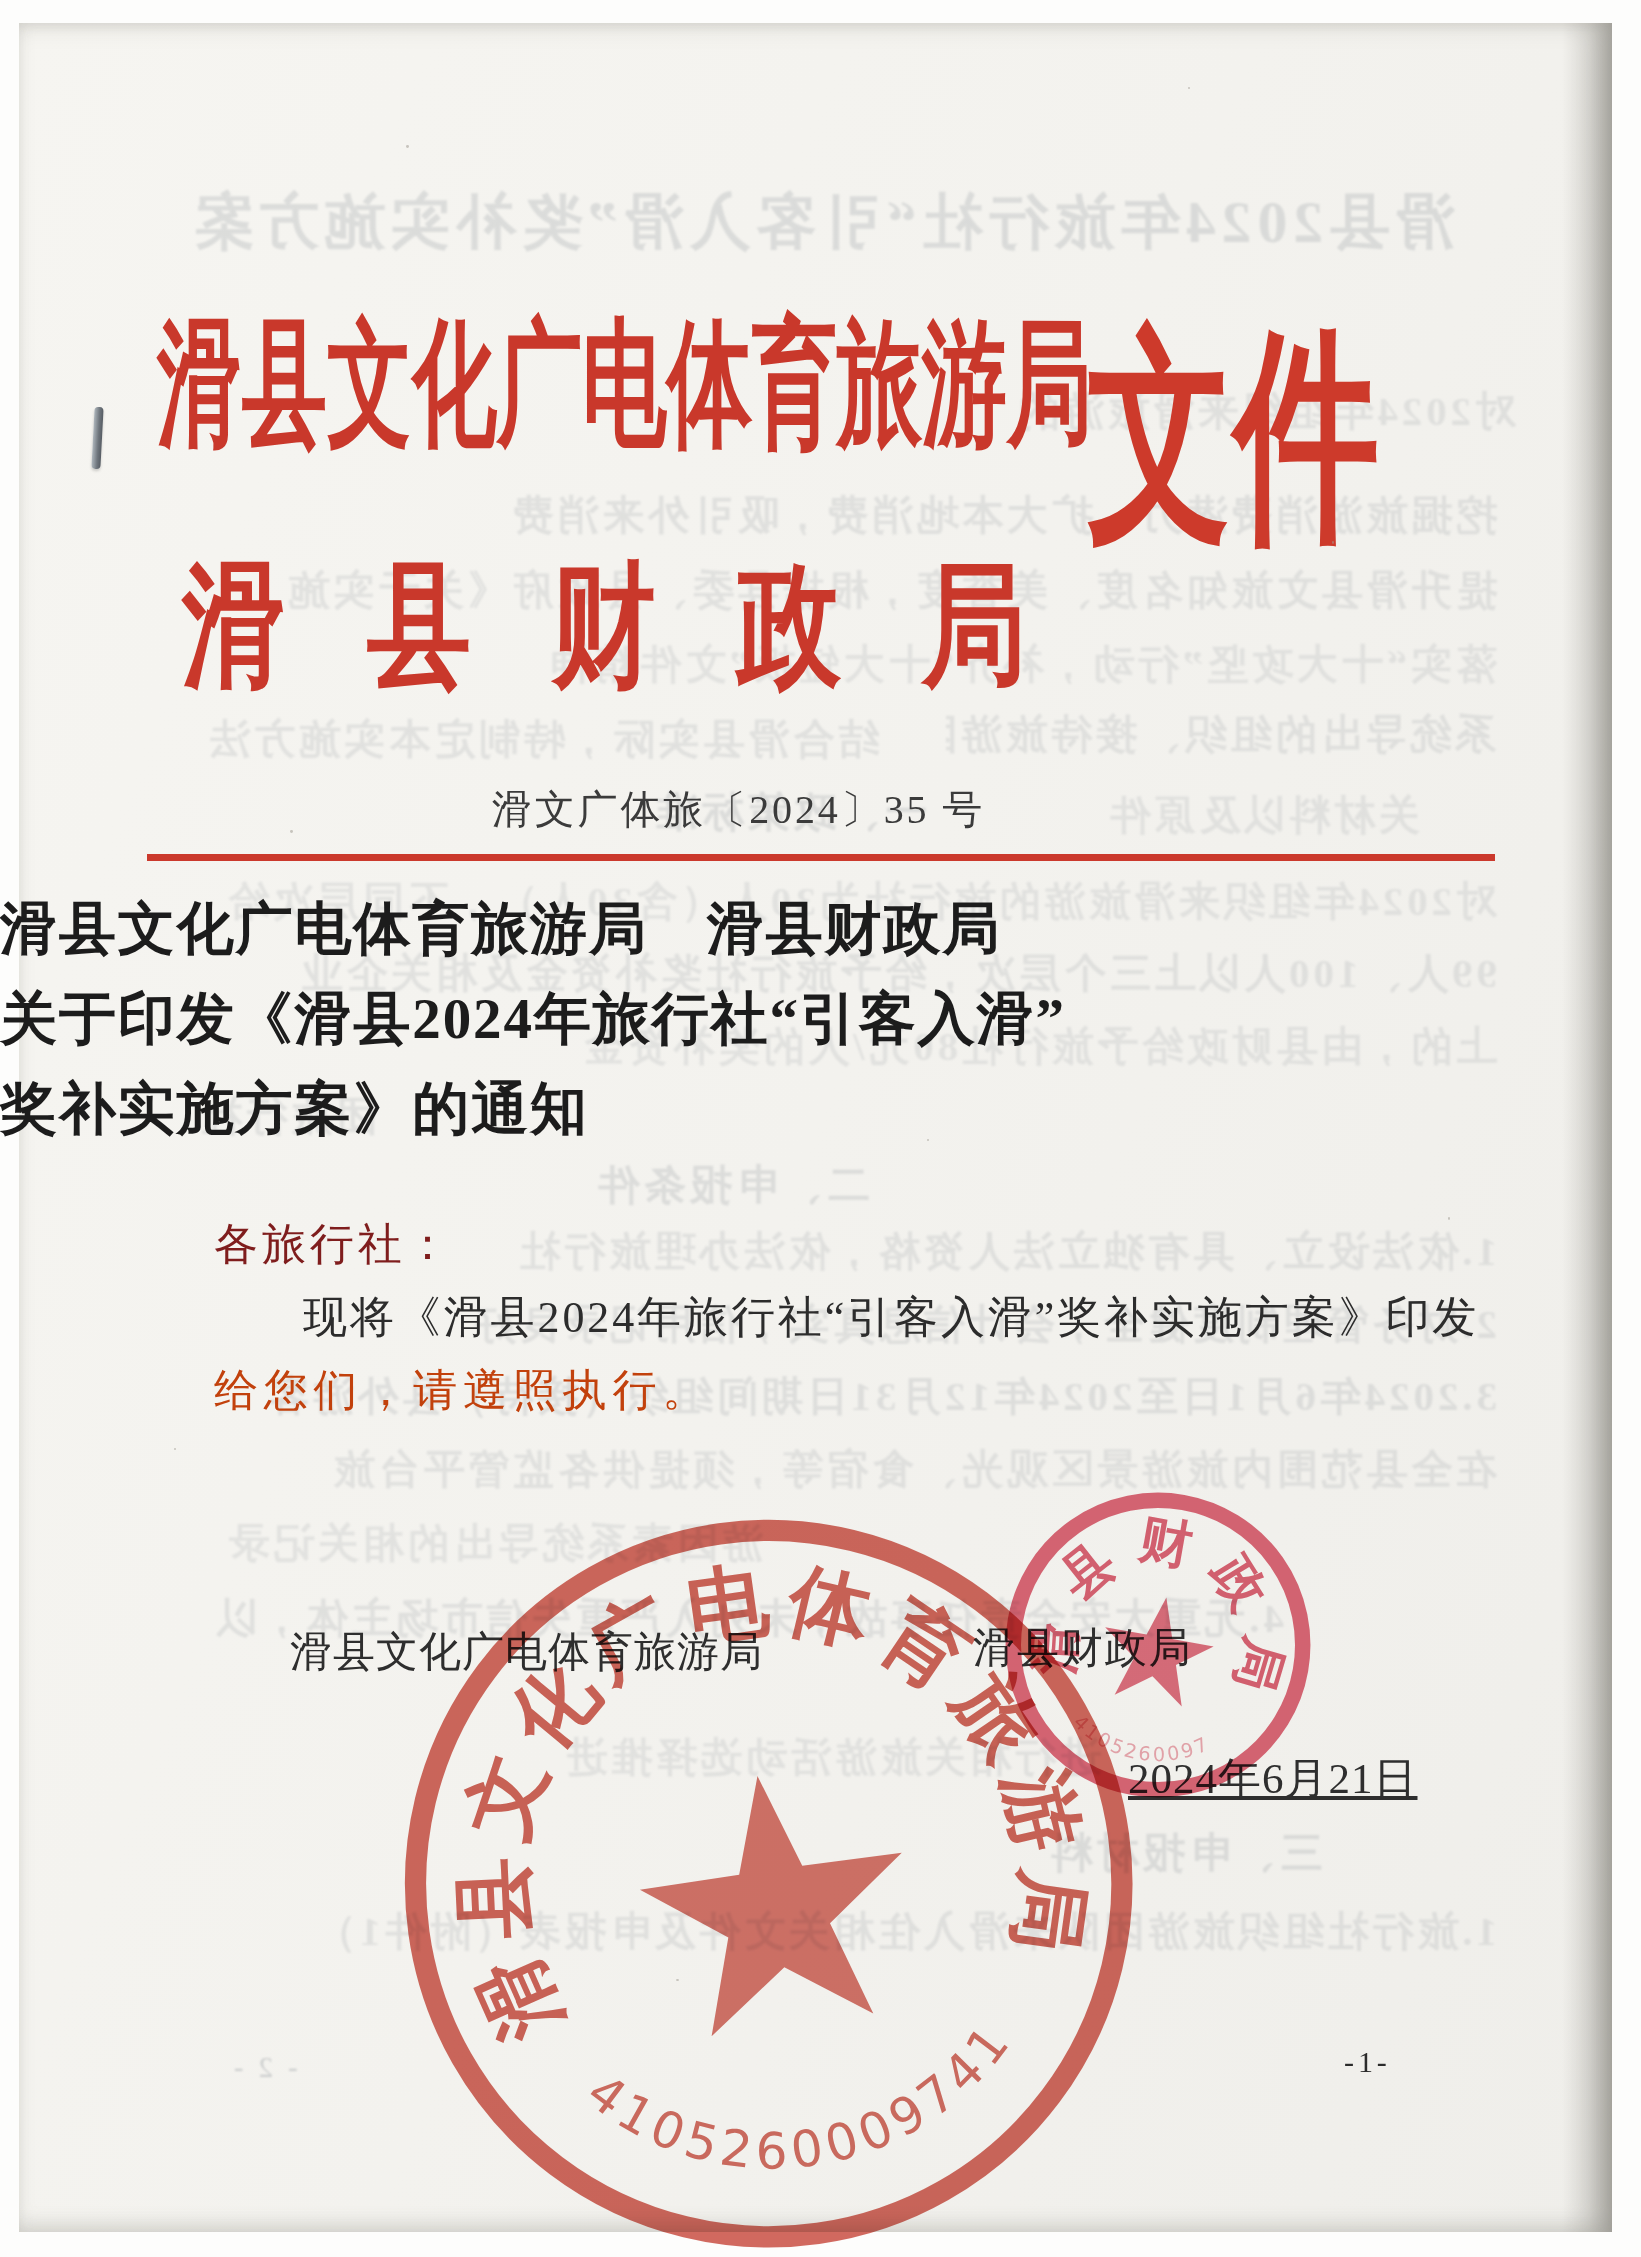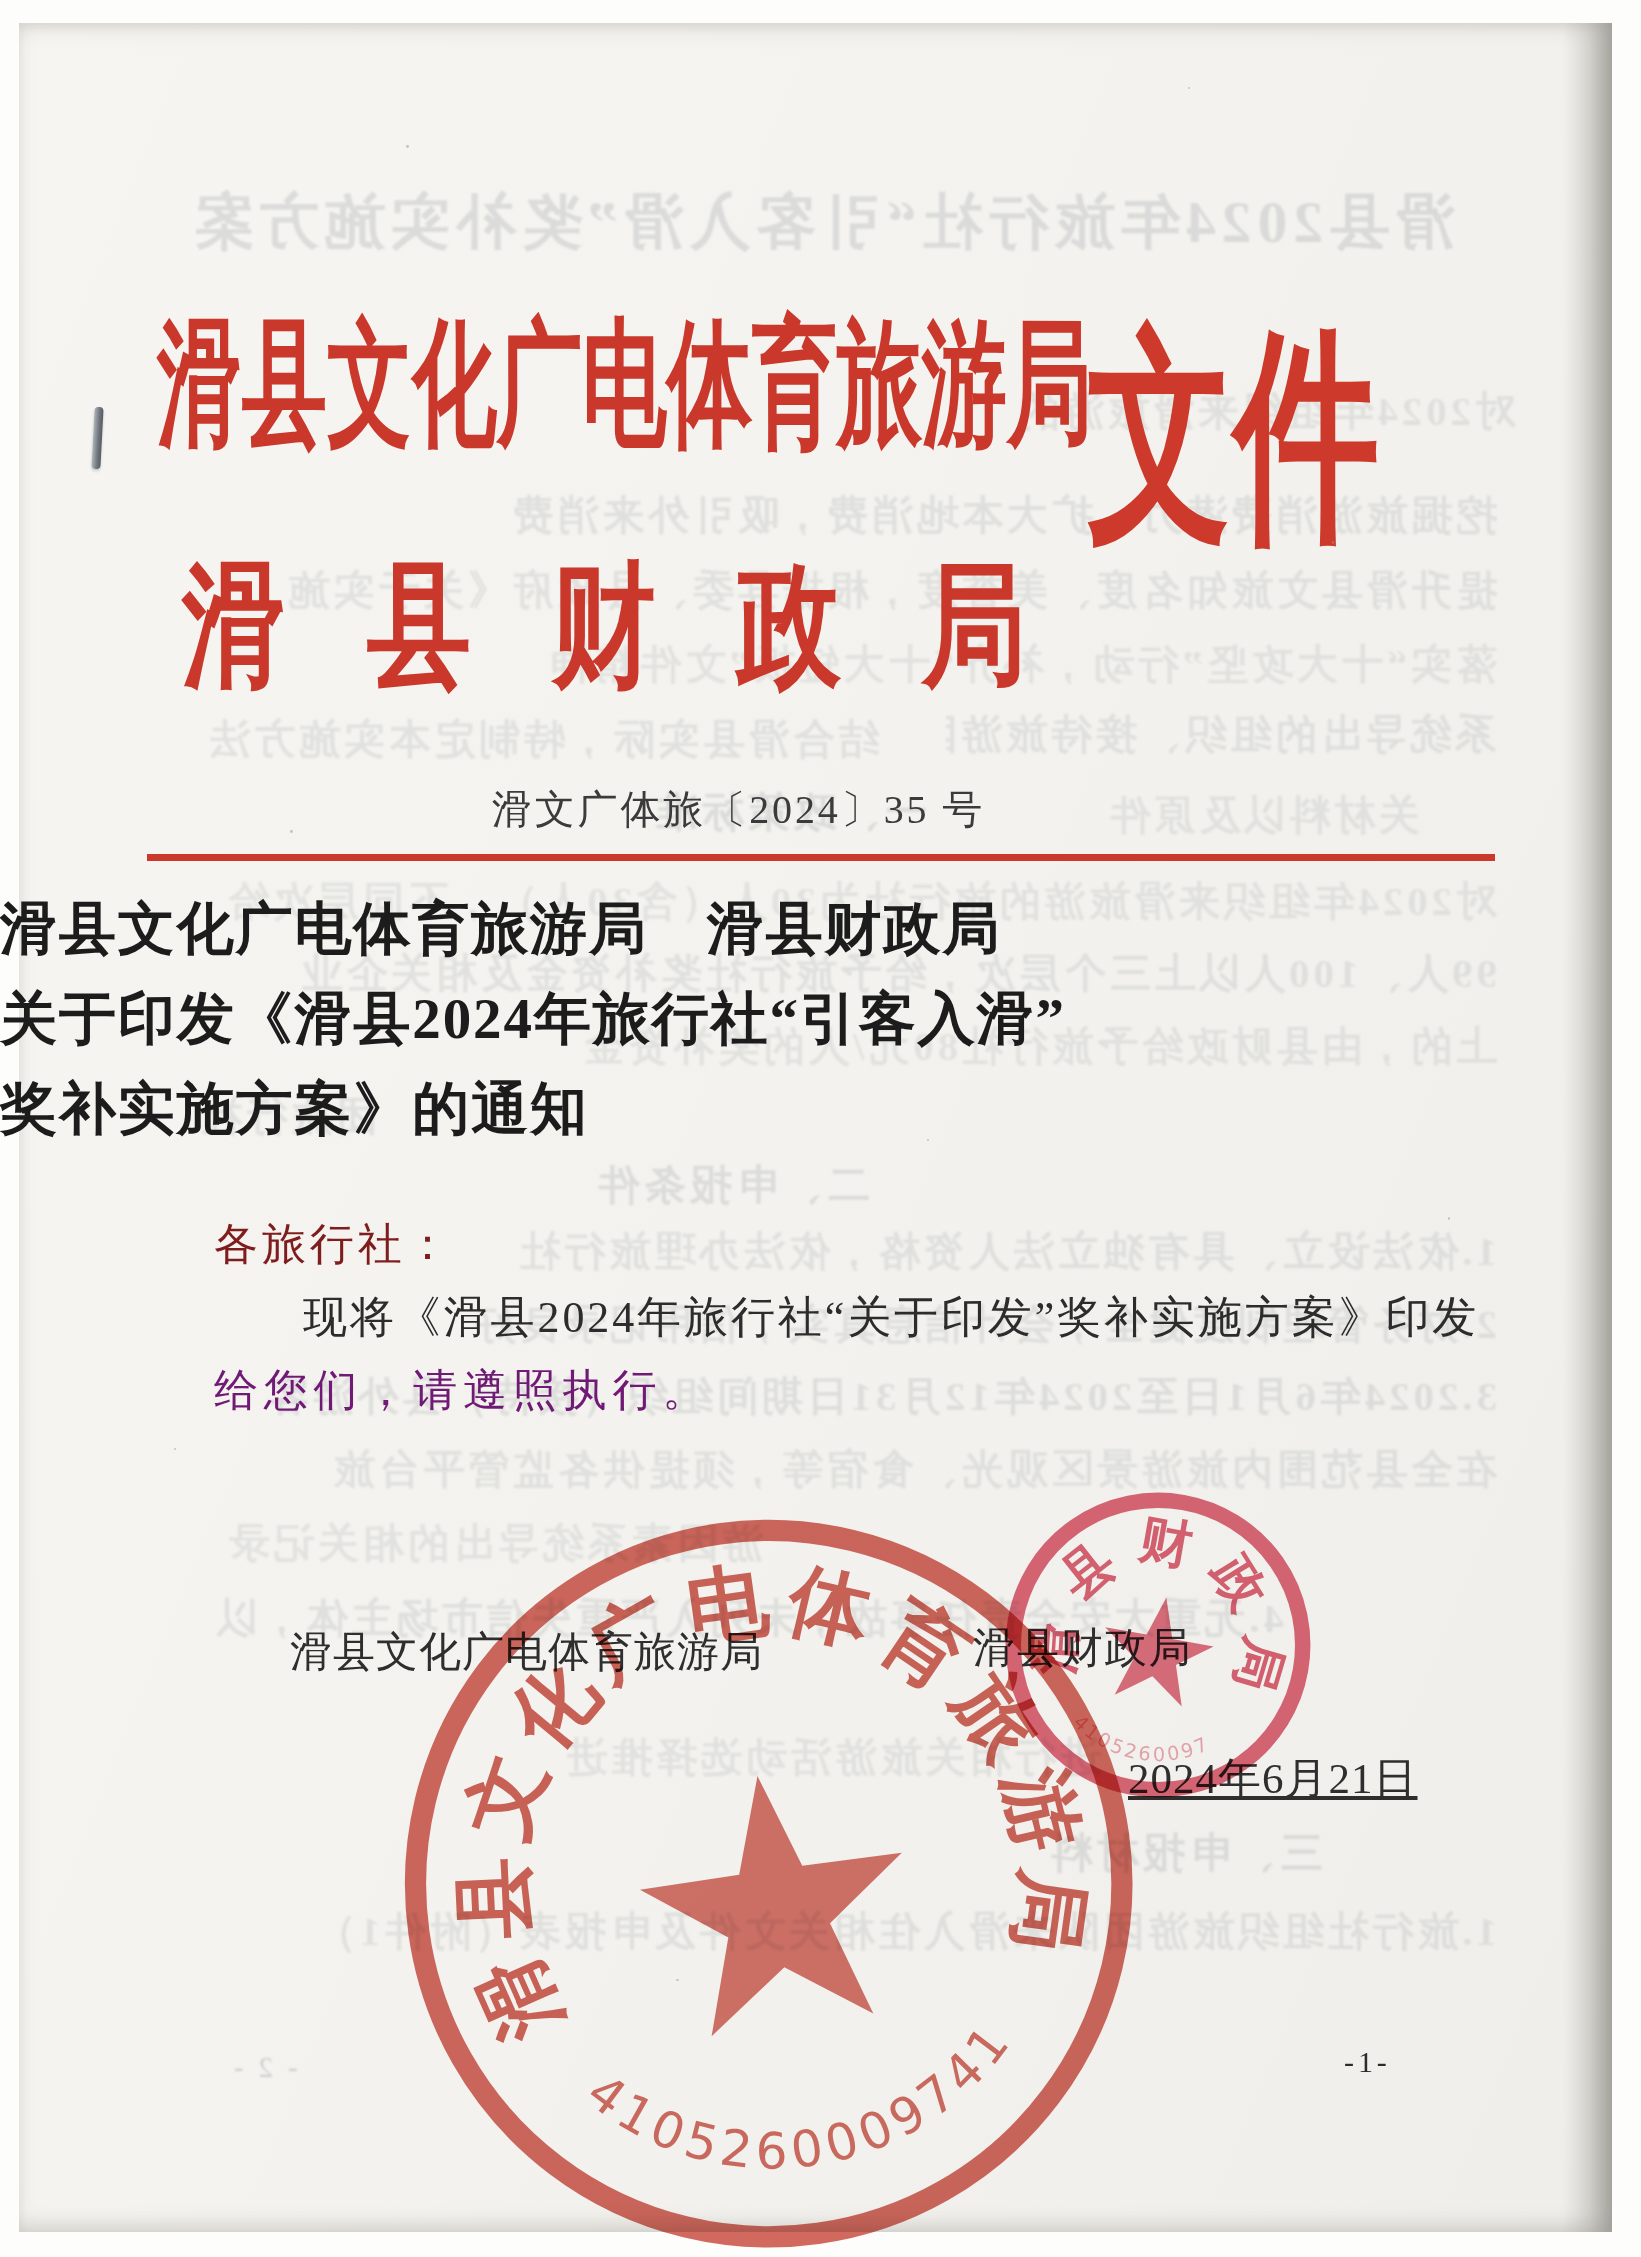--- a/index.html
+++ b/index.html
@@ -52,21 +52,21 @@
   .redrule{
     position:absolute;left:147px;top:854px;width:1348px;height:6.8px;
     background:#cb392c;
   }
   .doc-title{
     position:absolute;left:0;top:884px;width:1518px;text-align:left;
     font-size:57px;line-height:90px;font-weight:bold;color:#1c1c1c;letter-spacing:1.9px;
   }
   .salutation{position:absolute;left:214px;top:1215px;font-size:44px;color:#7f1d1d;letter-spacing:3.9px;}
   .para1{position:absolute;left:303px;top:1288px;font-size:44px;color:#2c2c2c;letter-spacing:2.9px;white-space:nowrap;}
-  .para2{position:absolute;left:214px;top:1361px;font-size:44px;color:#701a75;letter-spacing:5.8px;}
+  .para2{position:absolute;left:214px;top:1361px;font-size:44px;color:#c2410c;letter-spacing:5.8px;}
   .sig-left{position:absolute;left:290px;top:1624px;font-size:42px;color:#2e2e2e;letter-spacing:1px;}
   .sig-right{position:absolute;left:973px;top:1620px;font-size:42px;color:#2e2e2e;letter-spacing:1.9px;}
   .doc-date{position:absolute;left:1128px;top:1750px;font-size:43px;color:#2e2e2e;letter-spacing:1px;text-decoration:underline;}
   .pagenum{position:absolute;left:1344px;top:2045px;font-size:30px;color:#2b2b2b;letter-spacing:3.9px;}
   .pagenum-bleed{
     position:absolute;left:230px;top:2051px;font-size:29px;color:#8b9298;
     transform:scaleX(-1);opacity:.38;filter:blur(1px);letter-spacing:3.9px;
   }
   .staple{
     position:absolute;left:93px;top:407px;width:8.7px;height:62px;border-radius:3.9px;
@@ -114,21 +114,21 @@
   <div class="docnum">滑文广体旅〔2024〕35 号</div>
   <div class="redrule"></div>
 
   <div class="doc-title">
     <div>滑县文化广电体育旅游局　滑县财政局</div>
     <div>关于印发《滑县2024年旅行社“引客入滑”</div>
     <div>奖补实施方案》的通知</div>
   </div>
 
   <div class="salutation">各旅行社：</div>
-  <div class="para1">现将《滑县2024年旅行社“关于印发”奖补实施方案》印发</div>
+  <div class="para1">现将《滑县2024年旅行社“引客入滑”奖补实施方案》印发</div>
   <div class="para2">给您们，请遵照执行。</div>
 
   <div class="sig-left">滑县文化广电体育旅游局</div>
   <div class="sig-right">滑县财政局</div>
   <div class="doc-date">2024年6月21日</div>
 
   <svg class="seal seal-left" width="386" height="386" viewBox="-200 -200 200 200" style="overflow:visible">
     <g transform="translate(-200,-200)"></g>
     <g>
       <circle cx="-2" cy="2" r="183" fill="none" stroke="#c8473a" stroke-width="11" opacity=".88"></circle>

